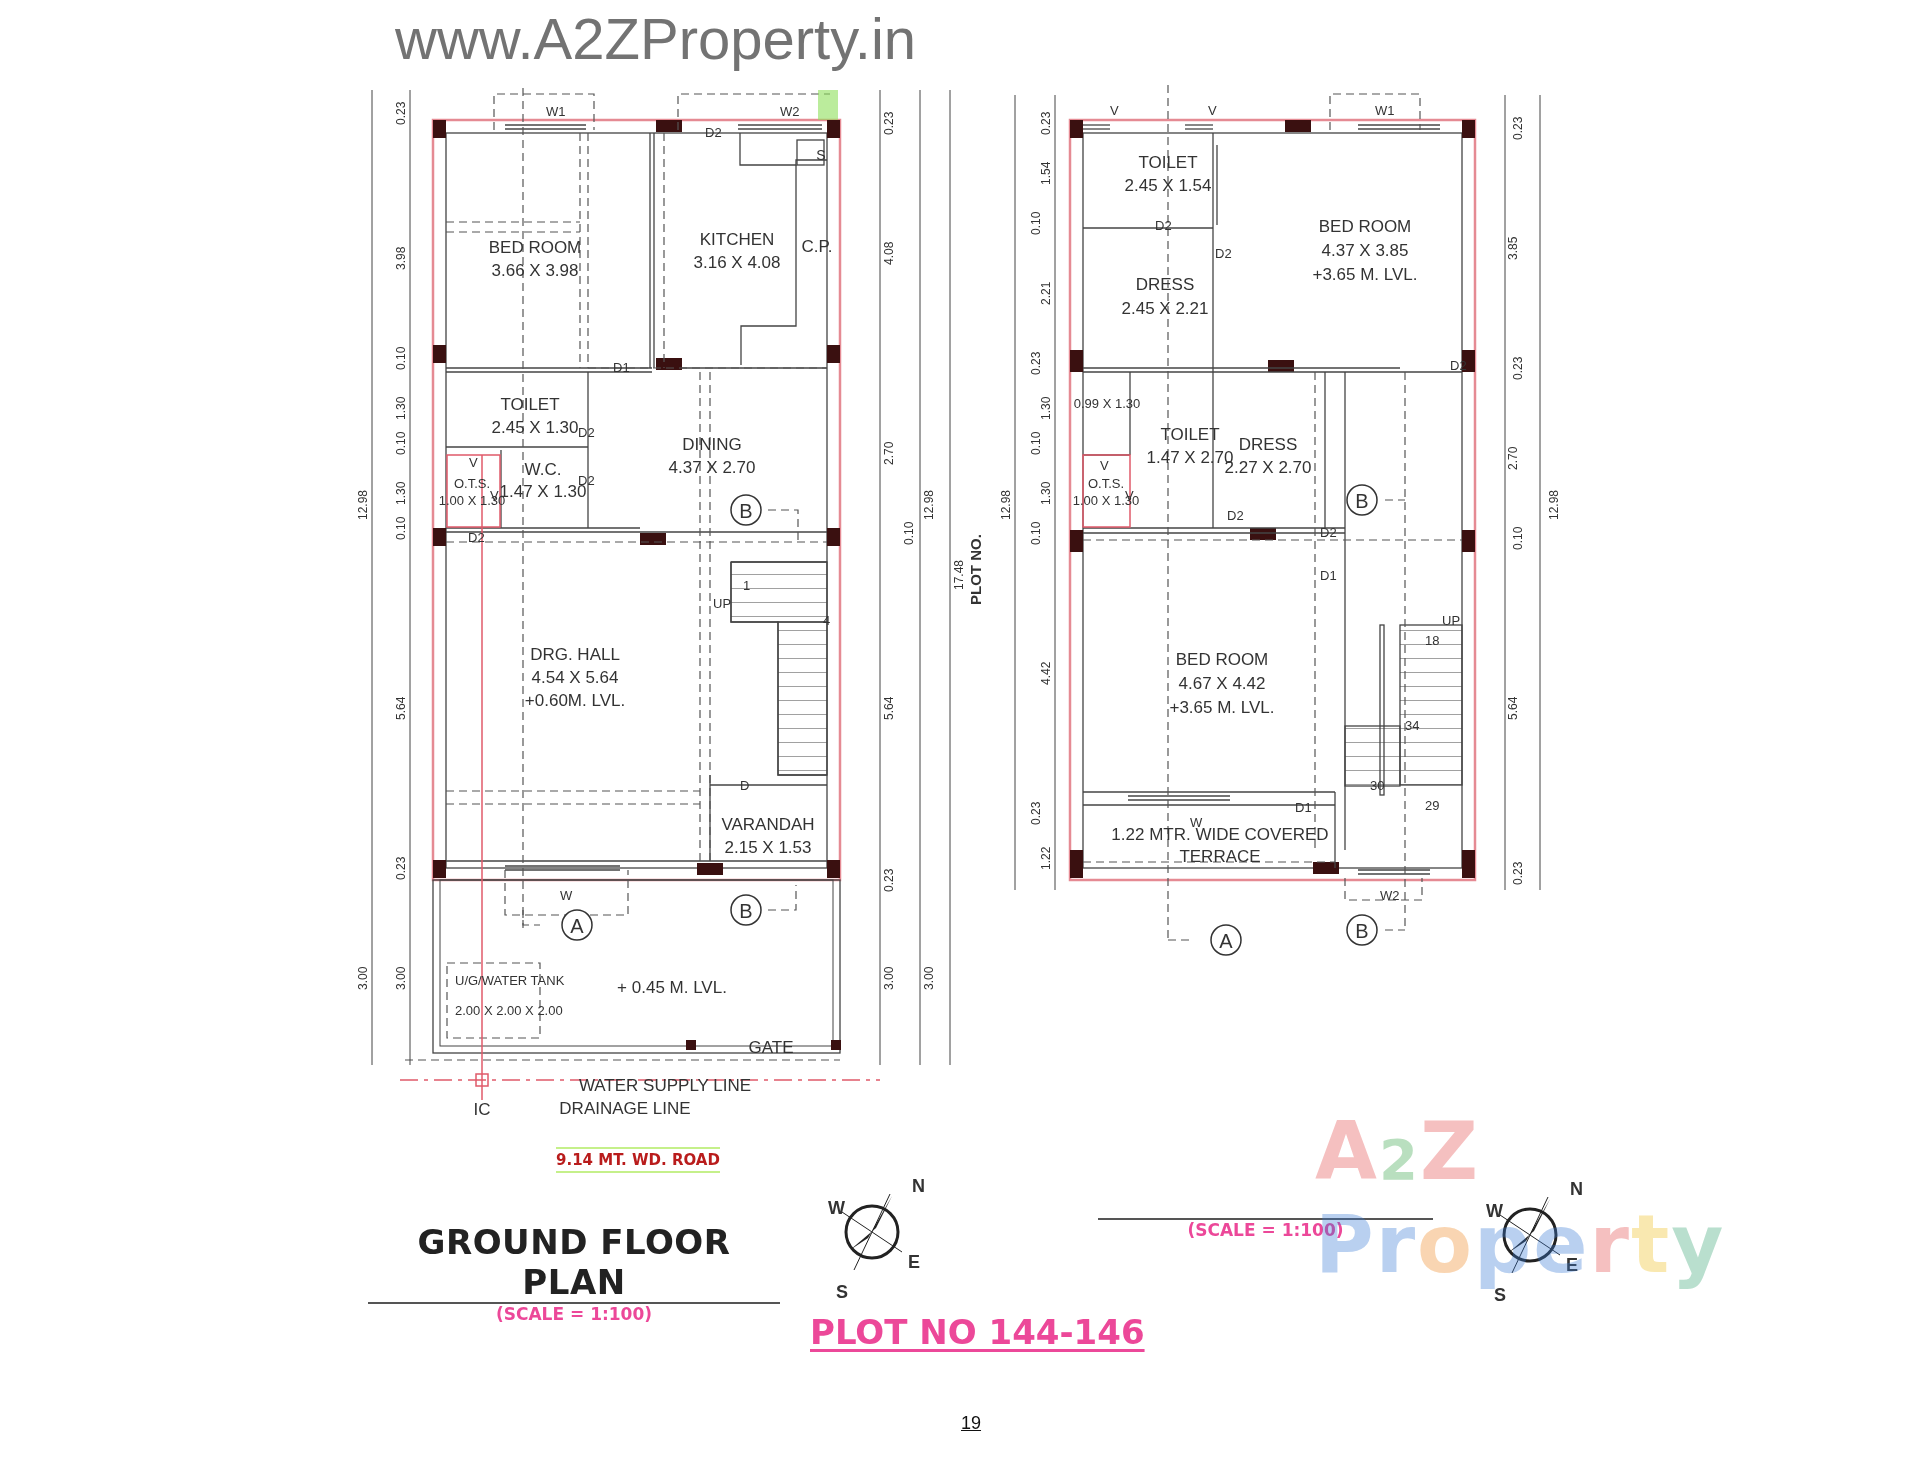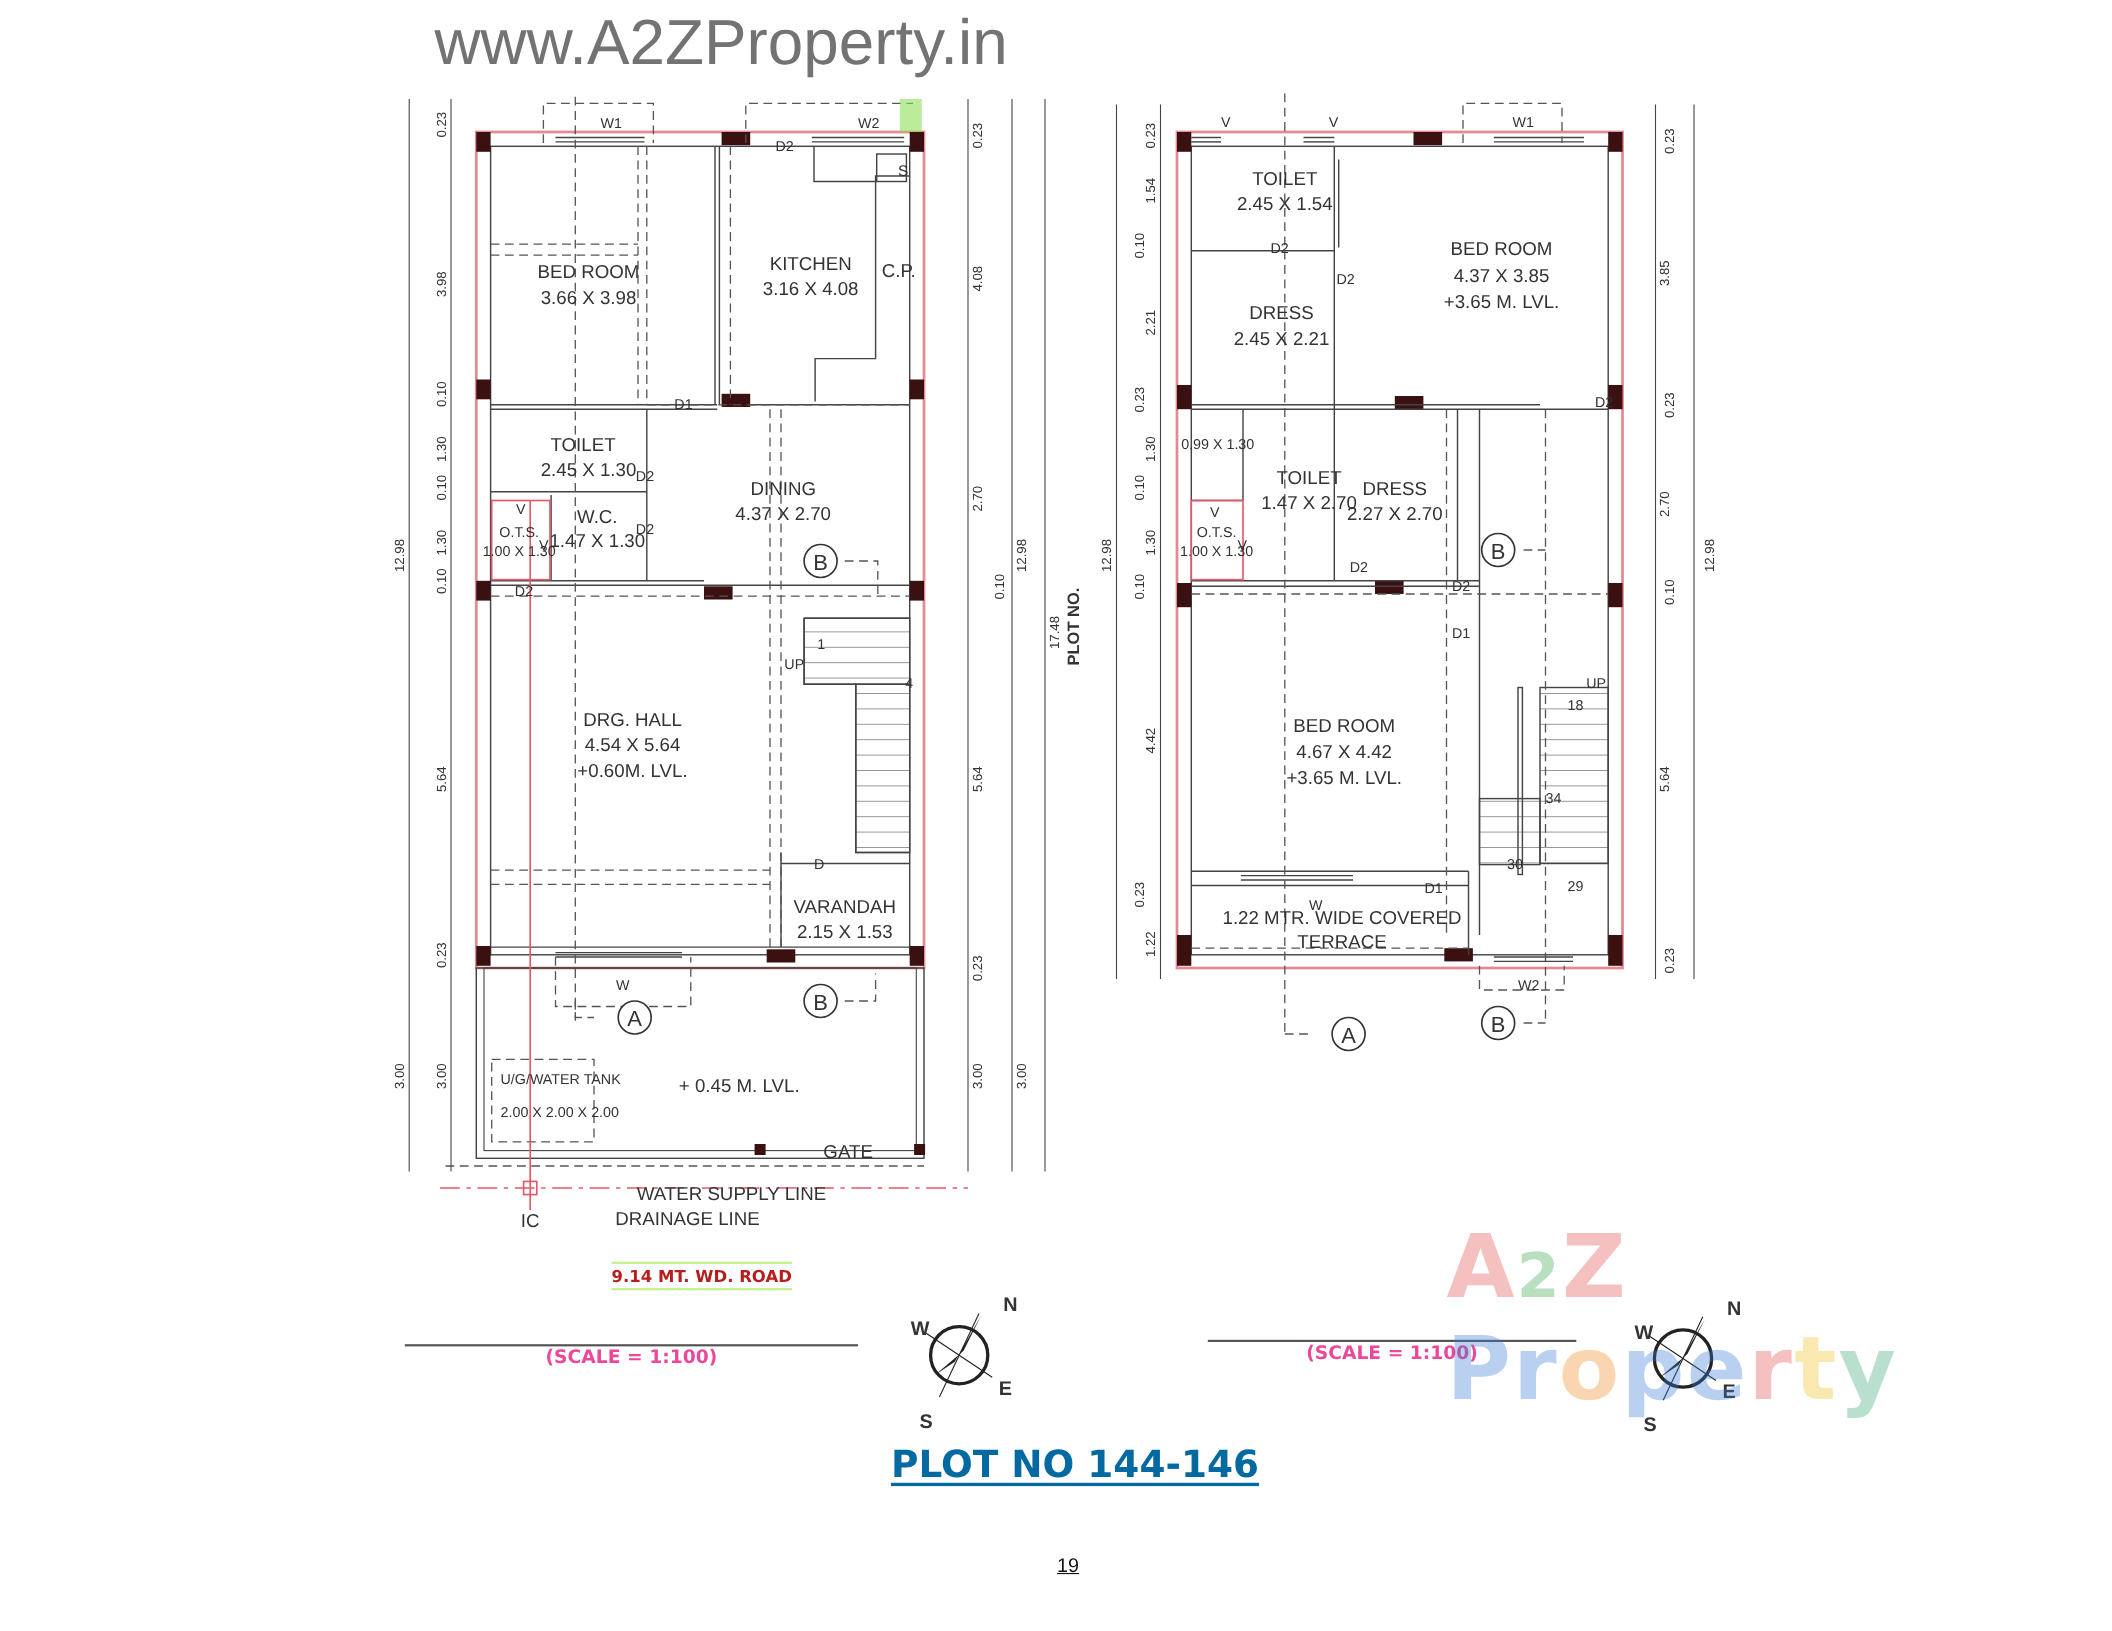--- a/index.html
+++ b/index.html
@@ -7,21 +7,21 @@
   .abs { position:absolute; }
   #watermark { left:395px; top:5px; font-size:58px; color:#737373; letter-spacing:0px; font-family:"Liberation Sans", sans-serif; }
   svg#plans { position:absolute; left:0; top:0; }
   svg text { font-family:"Liberation Sans", sans-serif; fill:#333; }
   .room { font-size:17px; }
   .small { font-size:13px; }
   .dim { font-size:12px; }
   .plan-title { font-family:"DejaVu Sans", sans-serif; font-weight:bold; font-size:34px; color:#222; letter-spacing:0.5px; }
   .plan-scale { font-family:"DejaVu Sans", sans-serif; font-weight:bold; font-size:17px; color:#ec4899; }
   .title-rule { border-top:2px solid #555; }
-  #plot-no { left:810px; top:1312px; font-family:"DejaVu Sans", sans-serif; font-weight:bold; font-size:34px; color:#0369a1; text-decoration:underline; text-decoration-thickness:3px; text-underline-offset:5px; }
+  #plot-no { left:810px; top:1312px; font-family:"DejaVu Sans", sans-serif; font-weight:bold; font-size:34px; color:#ec4899; text-decoration:underline; text-decoration-thickness:3px; text-underline-offset:5px; }
   #page-num { left:961px; top:1413px; font-size:18px; color:#111;text-decoration:underline; }
   #road-label { left:556px; top:1147px; font-family:"DejaVu Sans", sans-serif; font-size:15px; font-weight:bold; color:#b91c1c; border-top:2px solid #c5f08a; border-bottom:2px solid #c5f08a; padding:2px 0; }
   #logo { left:1315px; top:1105px; font-family:"DejaVu Sans", sans-serif; font-weight:bold; font-size:80px; letter-spacing:2px; }
   #logo span { opacity:0.35; }
 </style>
 </head>
 <body>
 
 <div id="watermark" class="abs">www.A2ZProperty.in</div>
 
@@ -368,20 +368,21 @@
     <text x="-44" y="-18" font-size="18" font-weight="bold">W</text>
     <text x="40" y="-40" font-size="18" font-weight="bold">N</text>
     <text x="36" y="36" font-size="18" font-weight="bold">E</text>
     <text x="-36" y="66" font-size="18" font-weight="bold">S</text>
   </g>
 </svg>
 
 <div id="road-label" class="abs">9.14 MT. WD. ROAD</div>
 
 <div class="abs" style="left:368px; top:1222px; width:412px; text-align:center;">
+  <div class="plan-title">GROUND FLOOR PLAN</div>
   <div class="title-rule"></div>
   <div class="plan-scale">(SCALE = 1:100)</div>
 </div>
 
 <div class="abs" style="left:1098px; top:1218px; width:335px; text-align:center;">
   <div class="title-rule"></div>
   <div class="plan-scale">(SCALE = 1:100)</div>
 </div>
 
 <div id="logo" class="abs">

